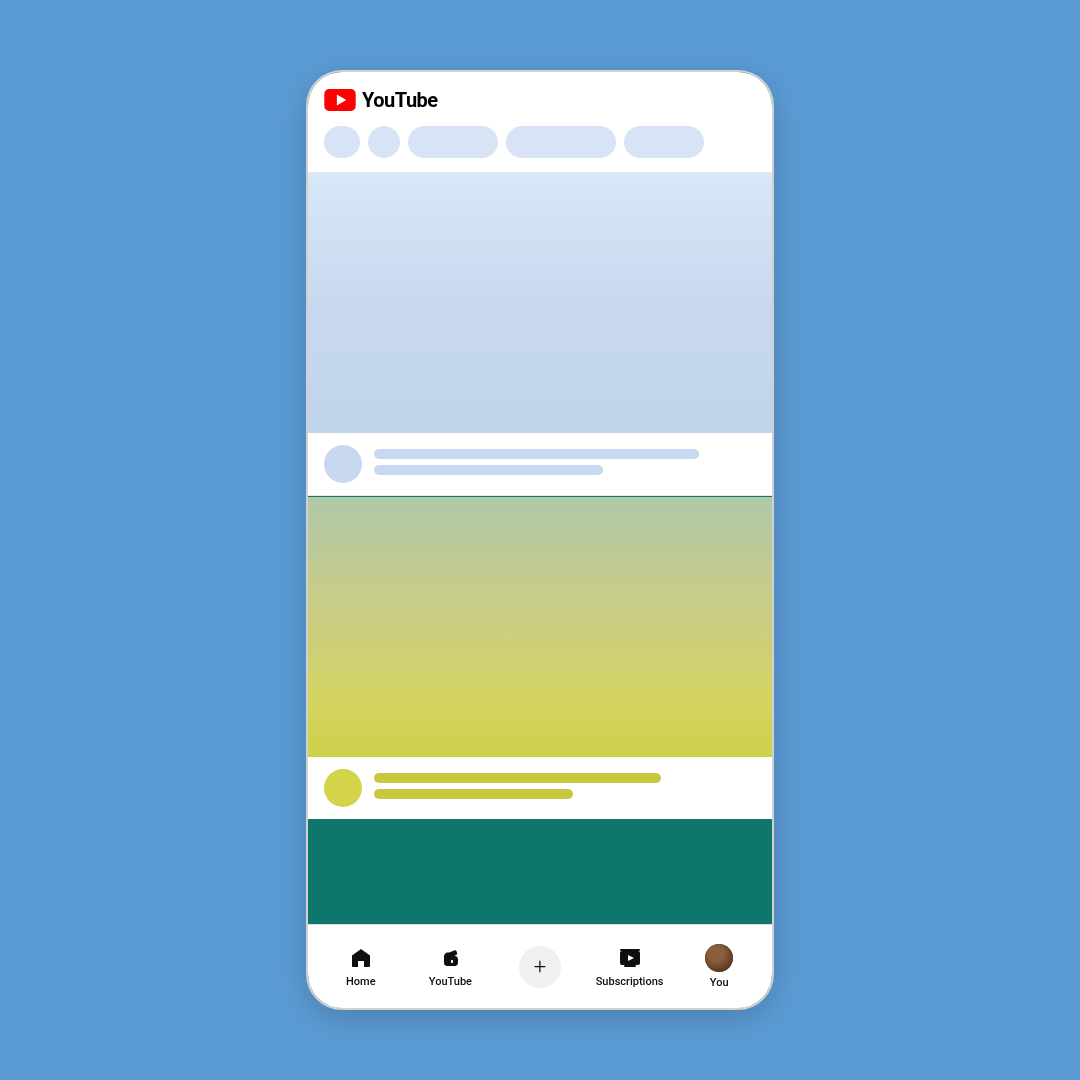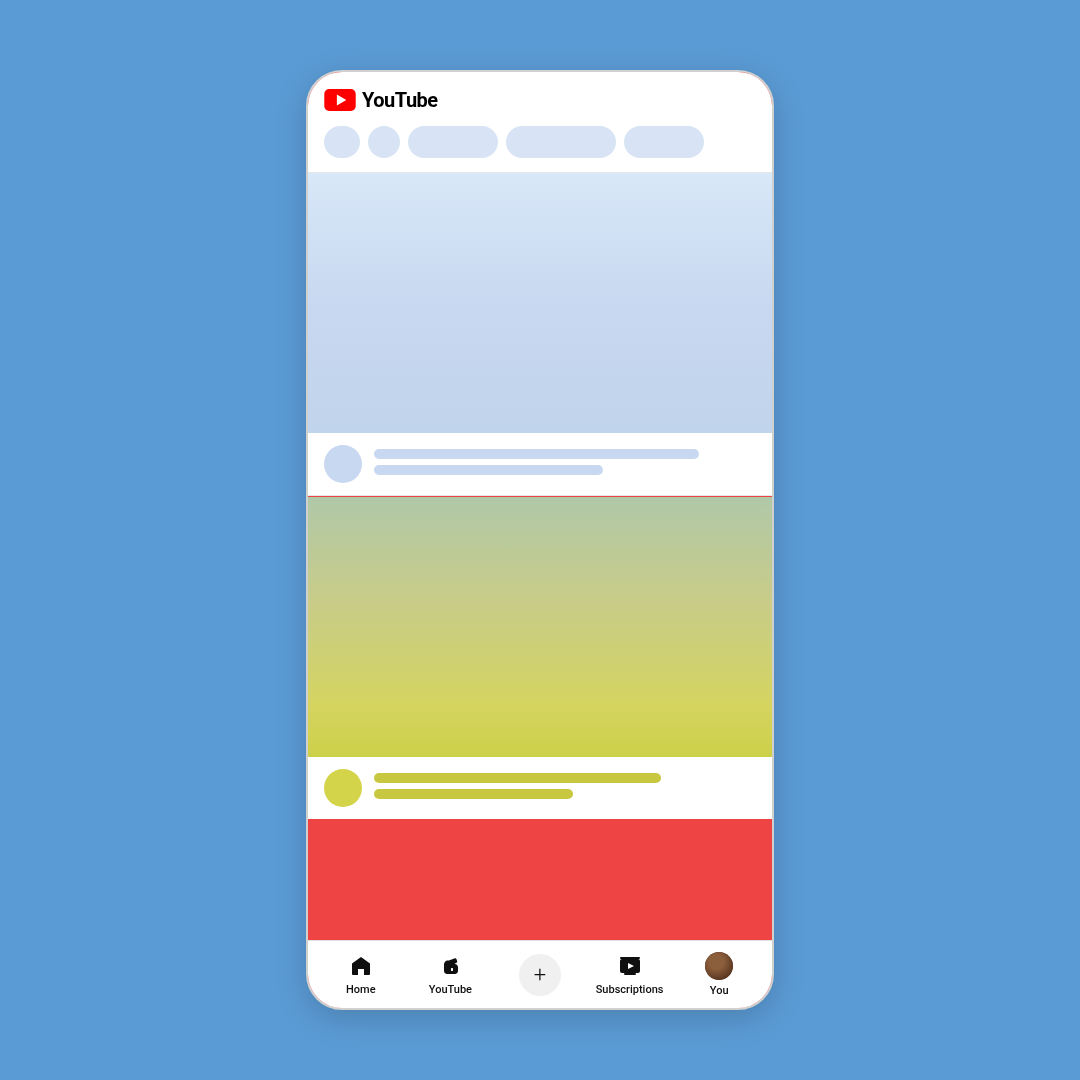--- a/index.html
+++ b/index.html
@@ -10,21 +10,21 @@
       background-color: #5b9bd5;
       display: flex;
       align-items: center;
       justify-content: center;
       font-family: 'Roboto', Arial, sans-serif;
     }
 
     .phone-frame {
       width: 468px;
       height: 940px;
-      background: #ef4444;
+      background: #0f766e;
       border-radius: 36px;
       border: 2px solid #d0d0d0;
       overflow: hidden;
       display: flex;
       flex-direction: column;
       box-shadow: 0 8px 32px rgba(0,0,0,0.18);
     }
 
     
     .header {
@@ -167,21 +167,21 @@
       height: 10px;
       border-radius: 5px;
       background: #c8c840;
     }
 
     .text-line-y-long { width: 75%; }
     .text-line-y-short { width: 52%; }
 
     
     .bottom-nav {
-      height: 68px;
+      height: 84px;
       background: #ffffff;
       border-top: 1px solid #e0e0e0;
       display: flex;
       align-items: center;
       justify-content: space-around;
       flex-shrink: 0;
       padding: 0 8px;
     }
 
     .nav-item {

